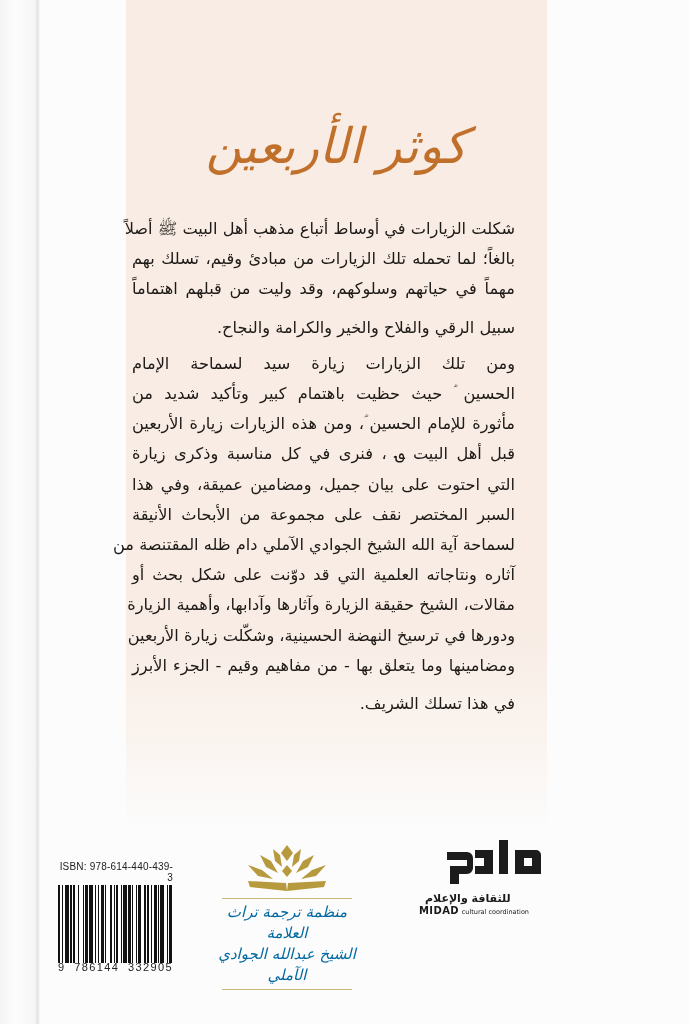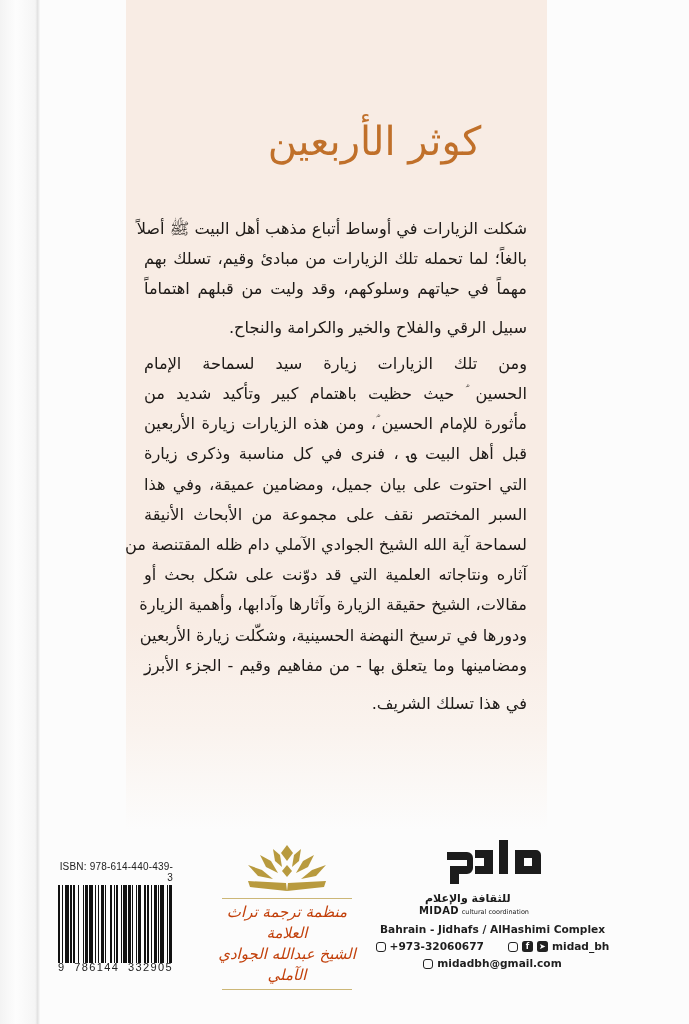--- a/index.html
+++ b/index.html
@@ -15,46 +15,46 @@
   .cover {
     position:absolute; left:40px; top:0; width:649px; height:1024px;
     background:#fcfcfc;
   }
   .panel {
     position:absolute; left:126px; top:0; width:421px; height:830px;
     background:linear-gradient(180deg,#f8ece4 0%,#f8ece4 75%,#faf3ee 88%,rgba(252,252,252,0) 100%);
   }
   .title {
     position:absolute; left:126px; top:118px; width:421px; text-align:center;
-    color:#c0702a; font-family:"DejaVu Serif", serif; font-size:40px; 
-    direction:rtl; letter-spacing:1px;padding-left:38px;
+    color:#c0702a; font-family:"DejaVu Serif", serif; font-size:49px; font-style:italic;
+    direction:rtl; letter-spacing:1px;
   }
   .body-text {
-    position:absolute; left:144px; top:214px; width:383px;
+    position:absolute; left:132px; top:214px; width:383px;
     direction:rtl; text-align:justify; text-align-last:right;
     color:#1e1a17; font-family:"DejaVu Sans", sans-serif; font-size:16.2px;
   }
   .body-text p { margin:0; line-height:30.2px; }
   .body-text .line { display:block; text-align:justify; text-align-last:justify; white-space:nowrap; }
   .body-text .line.last { text-align-last:right;margin-top:8px; }
   .body-text p + p { margin-top:6px; }
 
   
   .barcode-block { position:absolute; left:58px; top:861px; width:115px; }
   .isbn { font-family:"Liberation Sans", sans-serif; font-size:10px; color:#222; text-align:right; letter-spacing:0.2px; }
   .bars { height:78px; margin-top:2px; display:flex; align-items:stretch; }
   .bars span { display:block; background:#111; height:100%; }
   .bars span.g { background:transparent; }
   .barnum { display:flex; justify-content:space-between; font-family:"Liberation Sans", sans-serif; font-size:11px; color:#222; margin-top:-2px; letter-spacing:1.4px; }
 
   
   .heritage { position:absolute; left:212px; top:843px; width:150px; text-align:center; }
   .heritage svg { display:block; margin:0 auto; }
   .heritage .rule { height:1px; background:#b89a3e; margin:3px 10px; opacity:0.7; }
-  .heritage .cal { font-family:"DejaVu Serif", serif; color:#c2410c; direction:rtl; font-size:15px; line-height:21px; font-style:italic; letter-spacing:-0.5px; }
+  .heritage .cal { font-family:"DejaVu Serif", serif; color:#0369a1; direction:rtl; font-size:15px; line-height:21px; font-style:italic; letter-spacing:-0.5px; }
 
   
   .midad { position:absolute; left:375px; top:838px; width:235px; text-align:center; }
   .midad-logo { width:96px; margin:0 auto; height:50px; position:relative; }
   .midad-ar { font-family:"DejaVu Sans", sans-serif; font-weight:bold; font-size:11px; direction:rtl; color:#1a1a1a; margin-top:4px; margin-left:50px; text-align:left; }
   .midad-en { font-family:"DejaVu Sans", sans-serif; font-size:8.5px; color:#1a1a1a; margin-top:0; text-align:left; padding-left:44px; }
   .midad-en b { font-size:10px; letter-spacing:0.4px; }
   .midad-en span { font-size:6.5px; }
   .addr { font-family:"DejaVu Sans", sans-serif; font-weight:bold; font-size:10.6px; color:#1e1e1e; margin-top:5px; line-height:17px; white-space:nowrap; }
   .contact-row { display:flex; justify-content:center; align-items:center; gap:4px; }
@@ -194,29 +194,13 @@
         <rect x="70" y="12" width="9" height="24"></rect>
         <path d="M79,12 h12 a5,5 0 0 1 5,5 v19 h-26 v-8 h17 v-8 h-8z"></path>
         <path d="M30,12 h18 v24 h-9 v-16 h-9z"></path>
         <path d="M2,14 h20 a6,6 0 0 1 6,6 v10 a6,6 0 0 1 -6,6 h-8 v10 h-9 v-18 h17 v-6 h-20z"></path>
         <rect x="30" y="28" width="18" height="8"></rect>
       </g>
     </svg>
   </div>
   <div class="midad-ar">للثقافة والإعلام</div>
   <div class="midad-en"><b>MIDAD</b> <span>cultural coordination</span></div>
-  <div class="addr">
-    <div>Bahrain - Jidhafs / AlHashimi Complex</div>
-    <div class="contact-row">
-      <span class="ic ring"></span>
-      <span>+973-32060677</span>
-      <span class="gap"></span>
-      <span class="ic ring"></span>
-      <span class="ic">f</span>
-      <span class="ic">➤</span>
-      <span>midad_bh</span>
-    </div>
-    <div class="contact-row">
-      <span class="ic ring"></span>
-      <span>midadbh@gmail.com</span>
-    </div>
-  </div>
 </div>
 
 </body></html>

